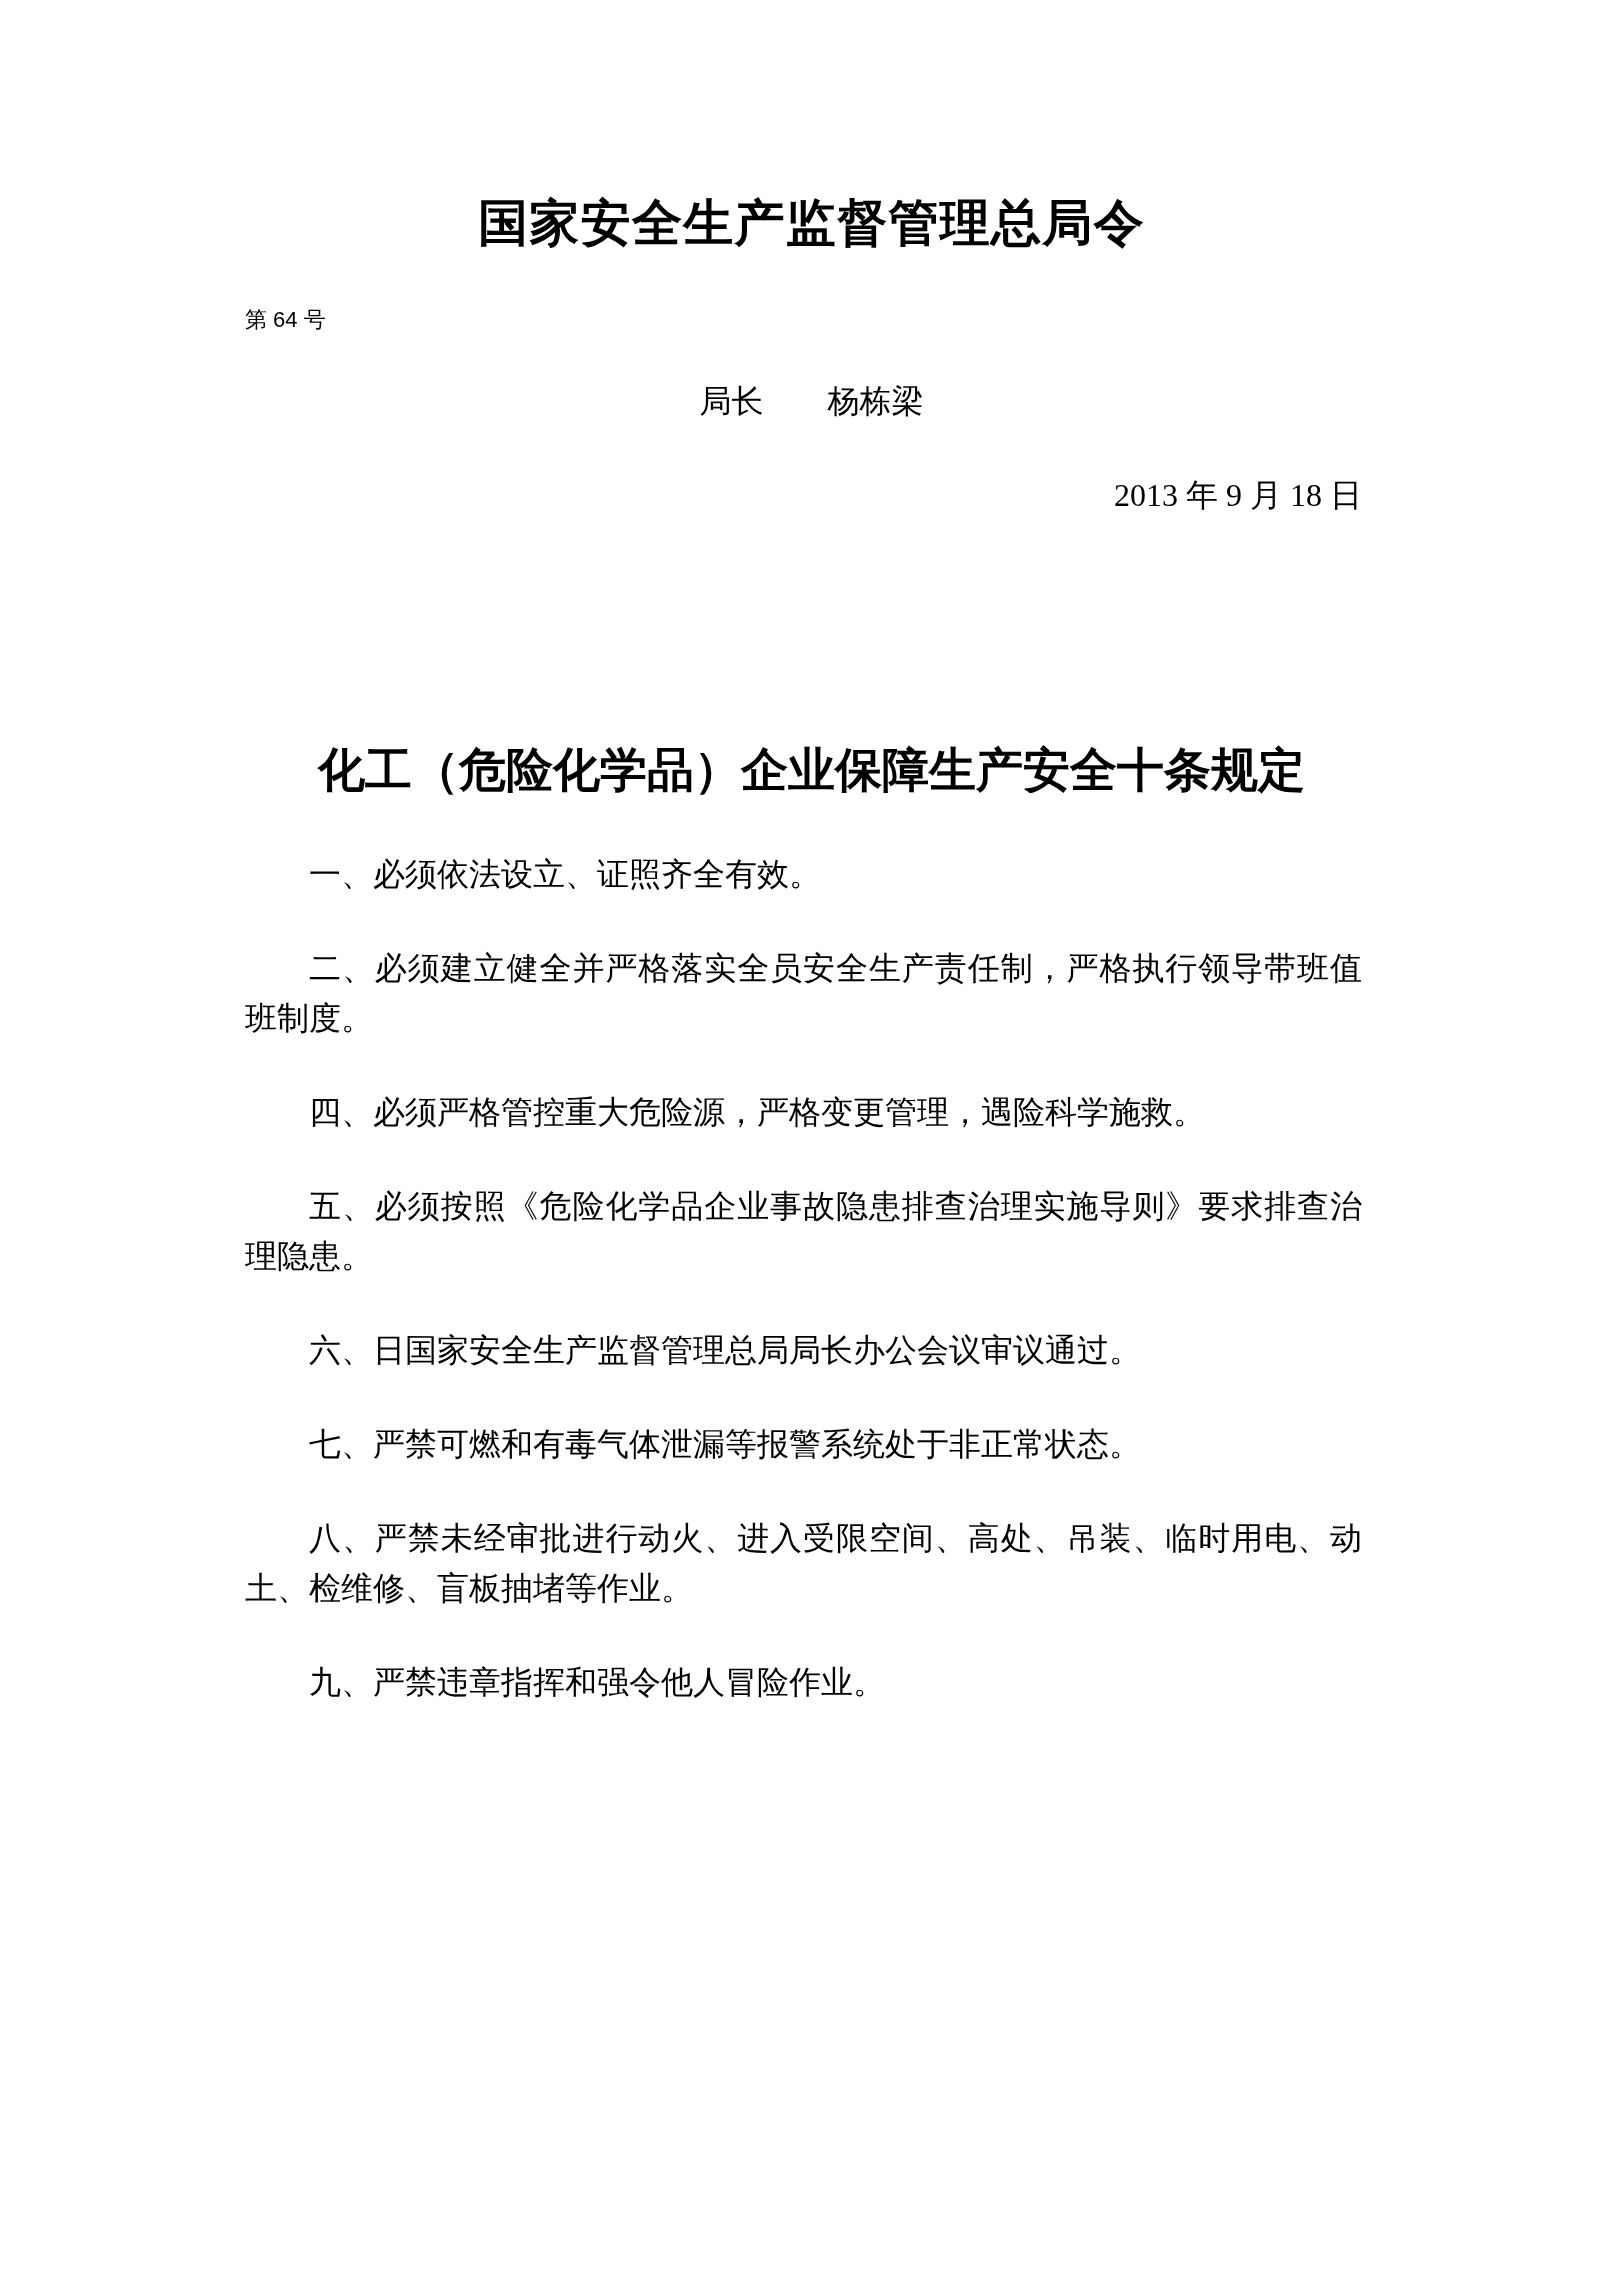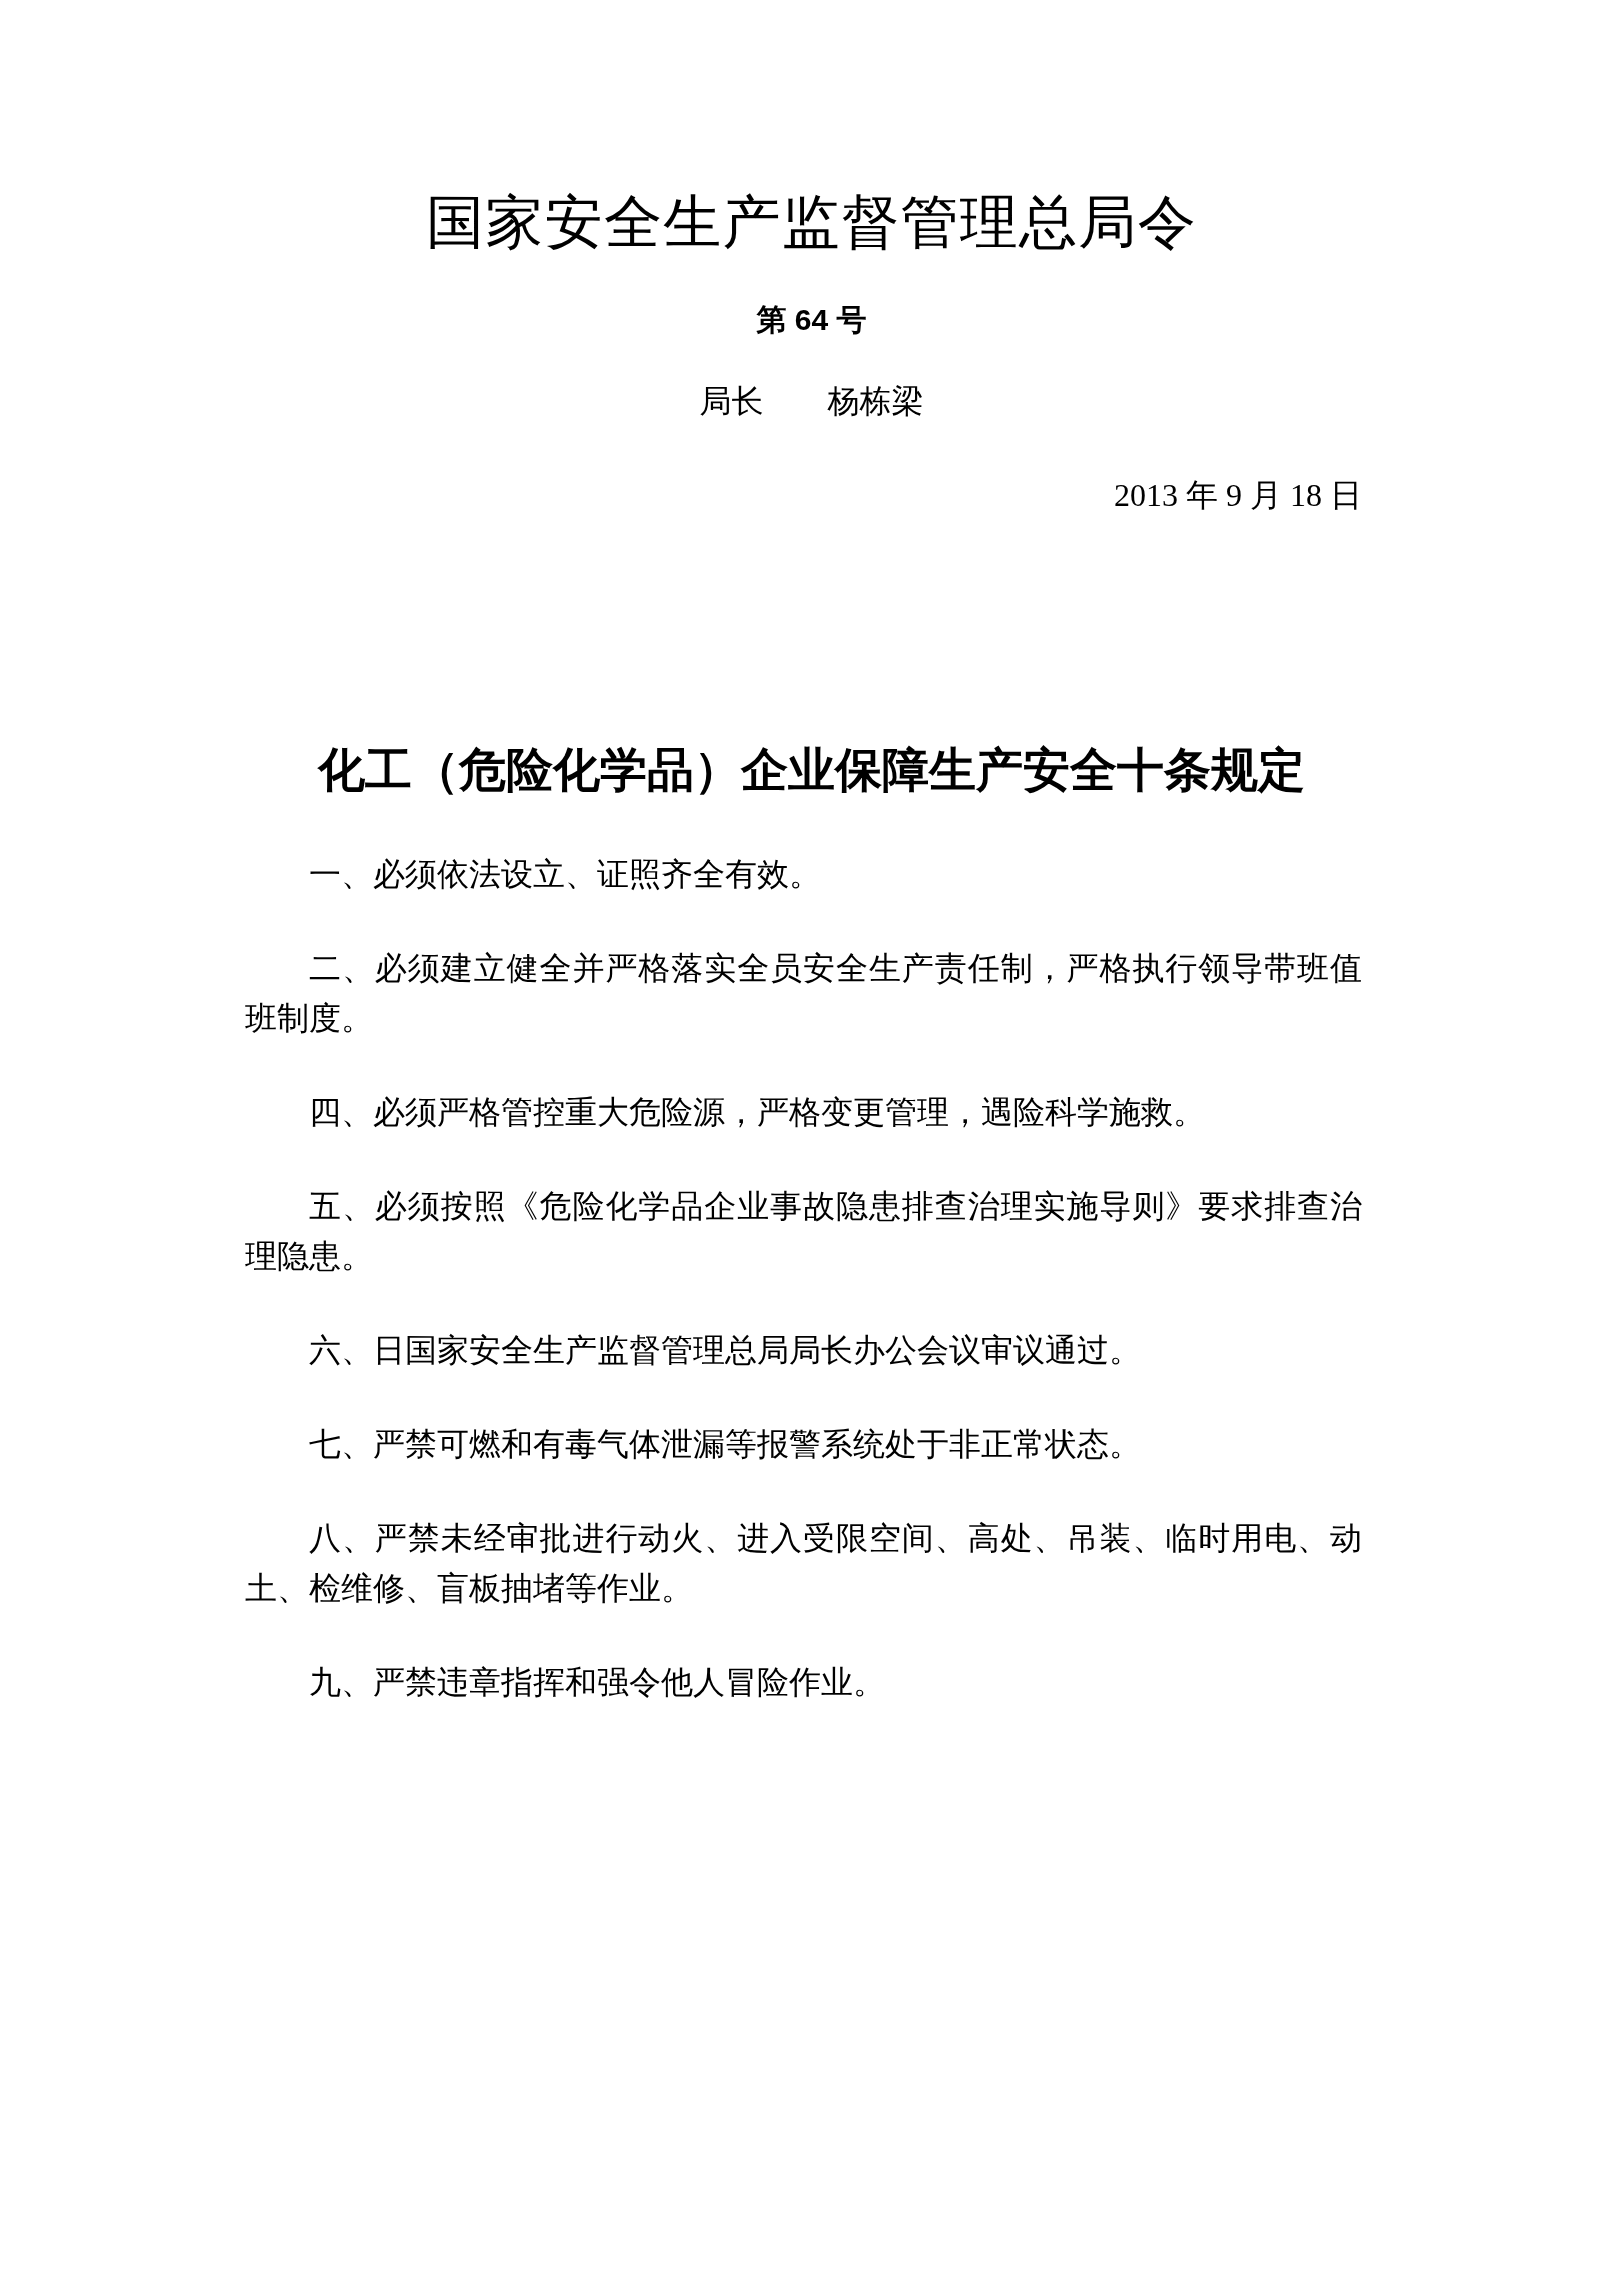--- a/index.html
+++ b/index.html
@@ -13,32 +13,31 @@
     height: 2295px;
     background: #ffffff;
     box-sizing: border-box;
     padding: 192px 245px 0 245px;
     color: #000000;
     font-family: "Liberation Serif", "DejaVu Serif", serif;
     overflow: hidden;
   }
   .doc-title {
     margin: 0 0 46px 0;
-    font-size: 58px;
+    font-size: 50px;
     line-height: 62px;
-    font-weight: normal;
+    font-weight: bold;
     text-align: center;
     letter-spacing: 1.3px;
   }
   .doc-no {
     margin: 0;
-    font-size: 30px;
+    font-size: 22px;
     line-height: 39px;
-    font-weight: bold;
-    text-align: center;
+    font-weight: normal;
     font-family: "Liberation Sans", "DejaVu Sans", sans-serif;
   }
   .preamble {
     margin: 64px 0 0 0;
     font-size: 32px;
     line-height: 50px;
     text-align: justify;
     text-indent: 64px;
   }
   .signer-line {

